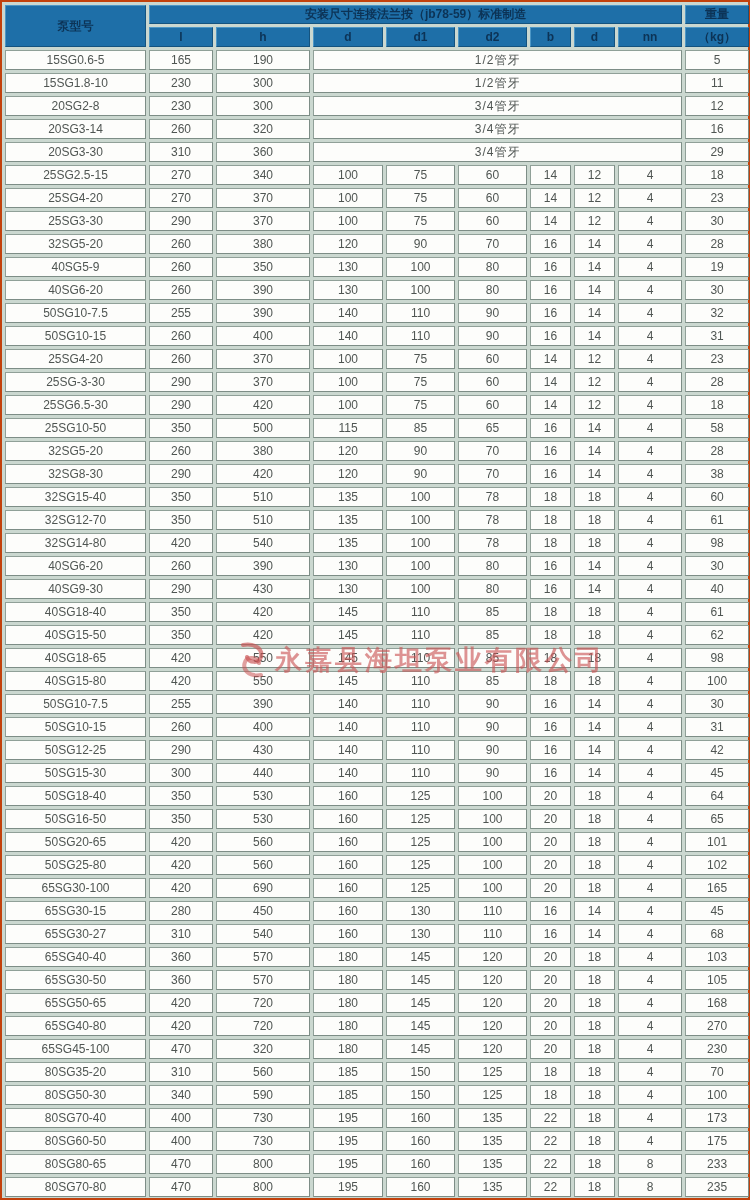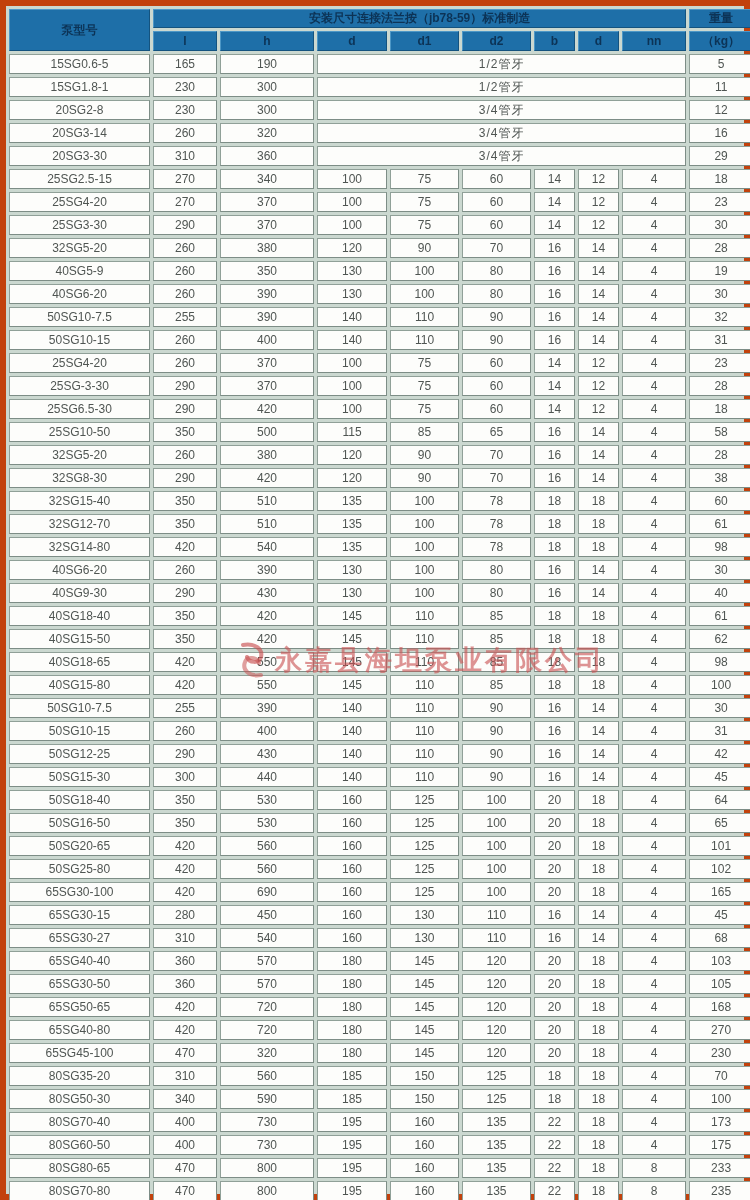--- a/index.html
+++ b/index.html
@@ -5,21 +5,21 @@
   html,body{margin:0;padding:0;}
   body{
     width:750px;height:1200px;
     background:#cbd8d0;
     font-family:"Liberation Sans","DejaVu Sans",sans-serif;
     position:relative;
     overflow:hidden;
   }
   .table-wrap{
     position:absolute;inset:0;
-    border:6px solid #c2410c;
+    border:2px solid #c2410c;
     box-sizing:border-box;
   }
   table.spec{
     width:750px;
     border-collapse:separate;
     border-spacing:3px;
     table-layout:fixed;
     box-sizing:border-box;
   }
   th,td{
@@ -111,21 +111,21 @@
     </thead>
     <tbody>
         <tr>
           <td>15SG0.6-5</td>
           <td>165</td>
           <td>190</td>
           <td colspan="6" class="thread">1/2管牙</td>
           <td>5</td>
         </tr>
         <tr>
-          <td>15SG1.8-1</td>
+          <td>15SG1.8-10</td>
           <td>230</td>
           <td>300</td>
           <td colspan="6" class="thread">1/2管牙</td>
           <td>11</td>
         </tr>
         <tr>
           <td>20SG2-8</td>
           <td>230</td>
           <td>300</td>
           <td colspan="6" class="thread">3/4管牙</td>

